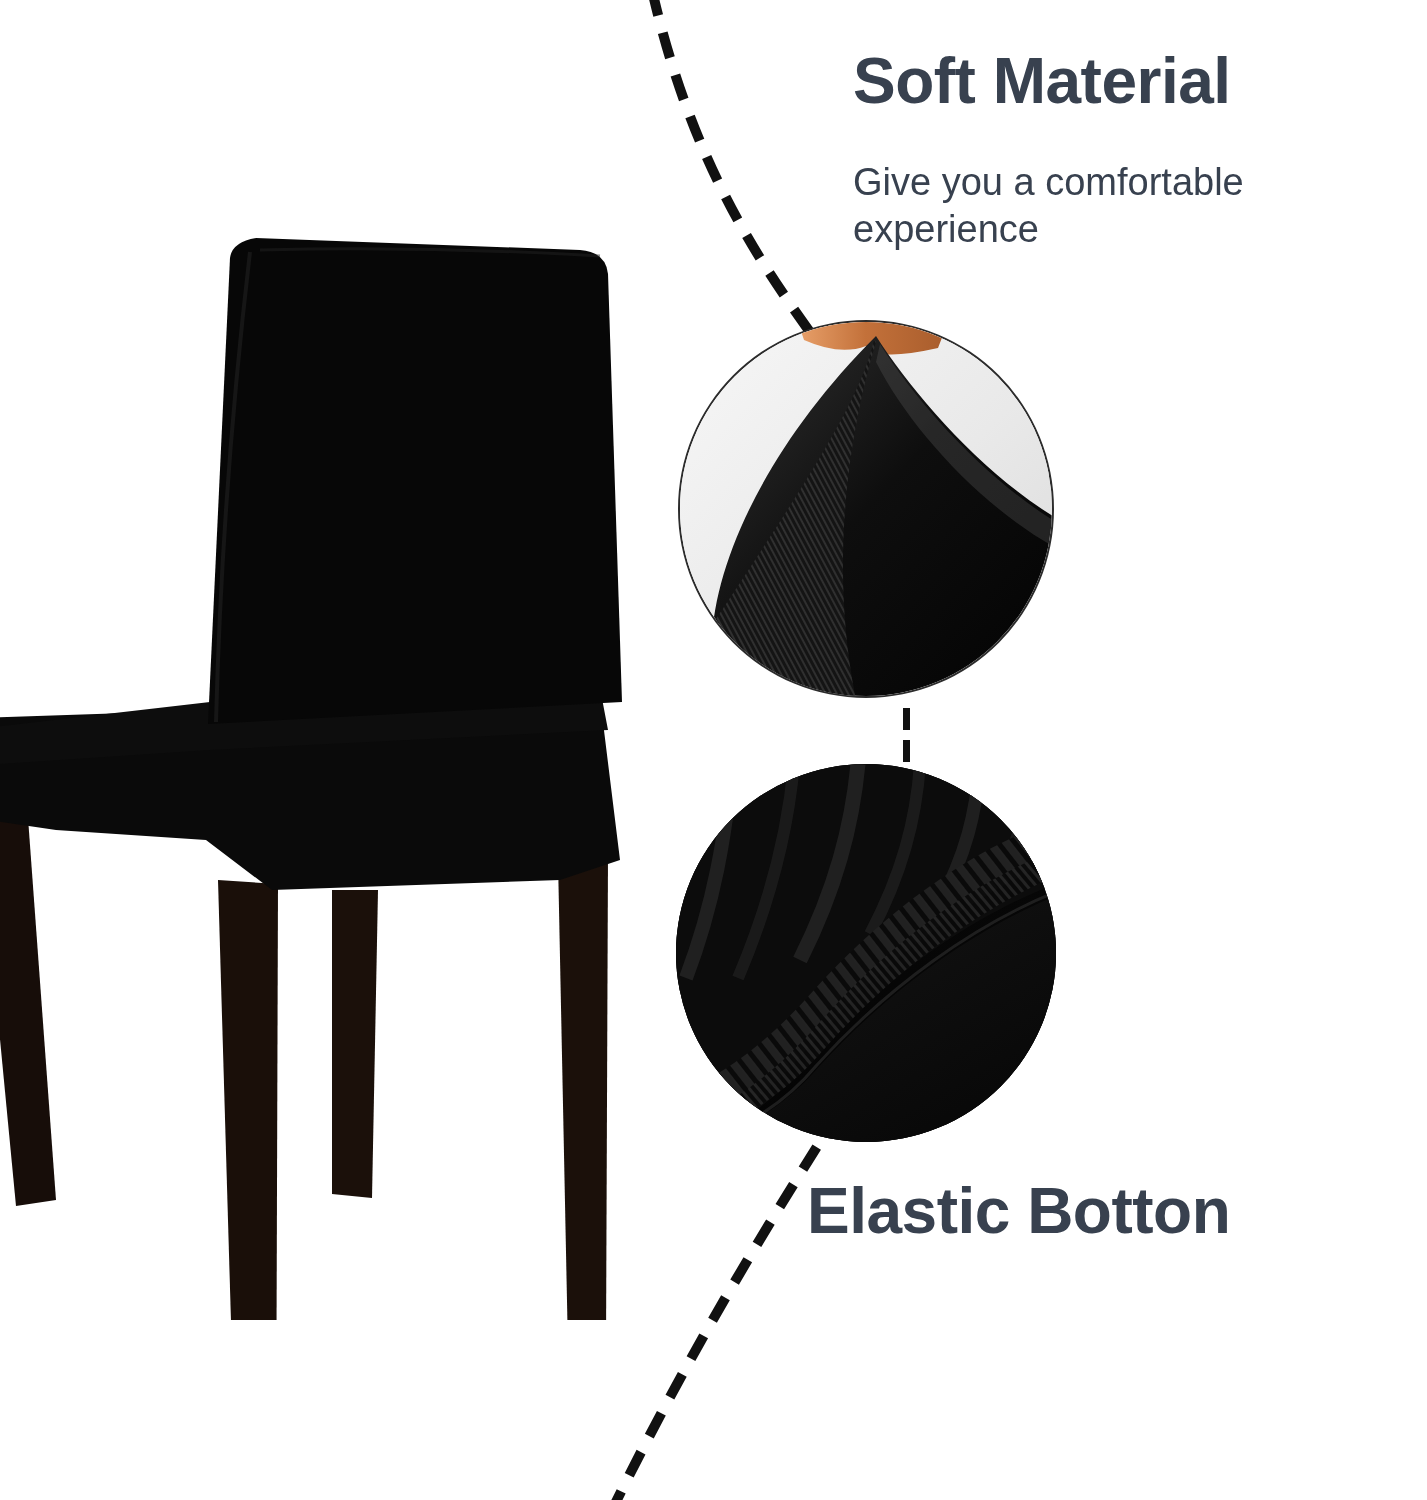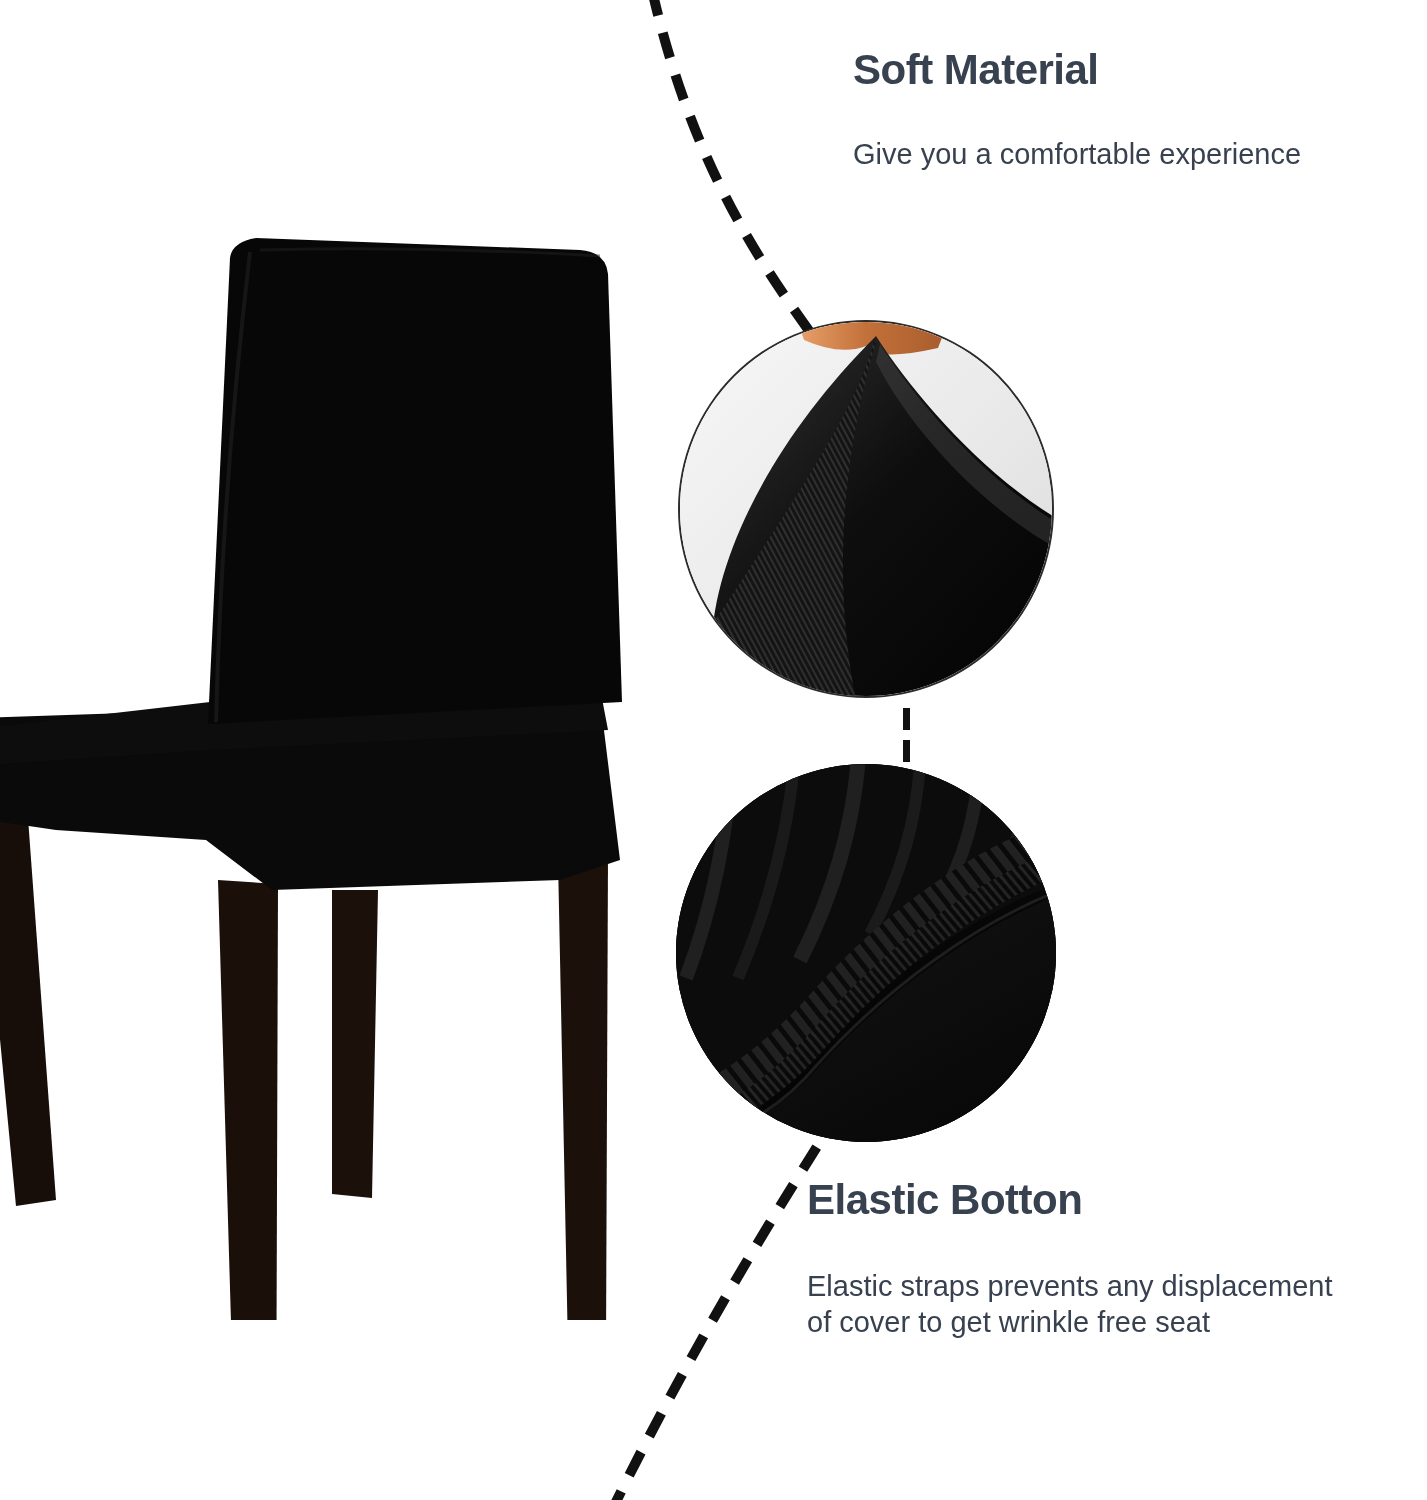--- a/index.html
+++ b/index.html
@@ -63,29 +63,29 @@
     width: 7px;
     background: #111111;
   }
 
   
   .text-block {
     position: absolute;
     color: #38414f;
   }
   .feature-title {
-    font-size: 42px;
+    font-size: 64px;
     font-weight: 700;
     line-height: 1.04;
     letter-spacing: -0.5px;
     white-space: nowrap;
     margin: 0;
   }
   .feature-desc {
-    font-size: 29px;
+    font-size: 38px;
     font-weight: 400;
     line-height: 1.26;
     margin: 0;
   }
   #block-soft { left: 853px; top: 48px; width: 540px; }
   #block-soft .feature-desc { margin-top: 44px; }
   #block-elastic { left: 807px; top: 1178px; width: 552px; }
   #block-elastic .feature-desc { margin-top: 46px; }
 </style>
 </head>
@@ -230,16 +230,15 @@
     </svg>
   </div>
 
   <div class="text-block" id="block-soft">
     <h2 class="feature-title">Soft Material</h2>
     <p class="feature-desc">Give you a comfortable experience</p>
   </div>
 
   <div class="text-block" id="block-elastic">
     <h2 class="feature-title">Elastic Botton</h2>
-    <p class="feature-desc">Elastic straps prevents any displacement of cover to get wrinkle free seat</p>
   </div>
 
 </div>
 
 </body></html>

